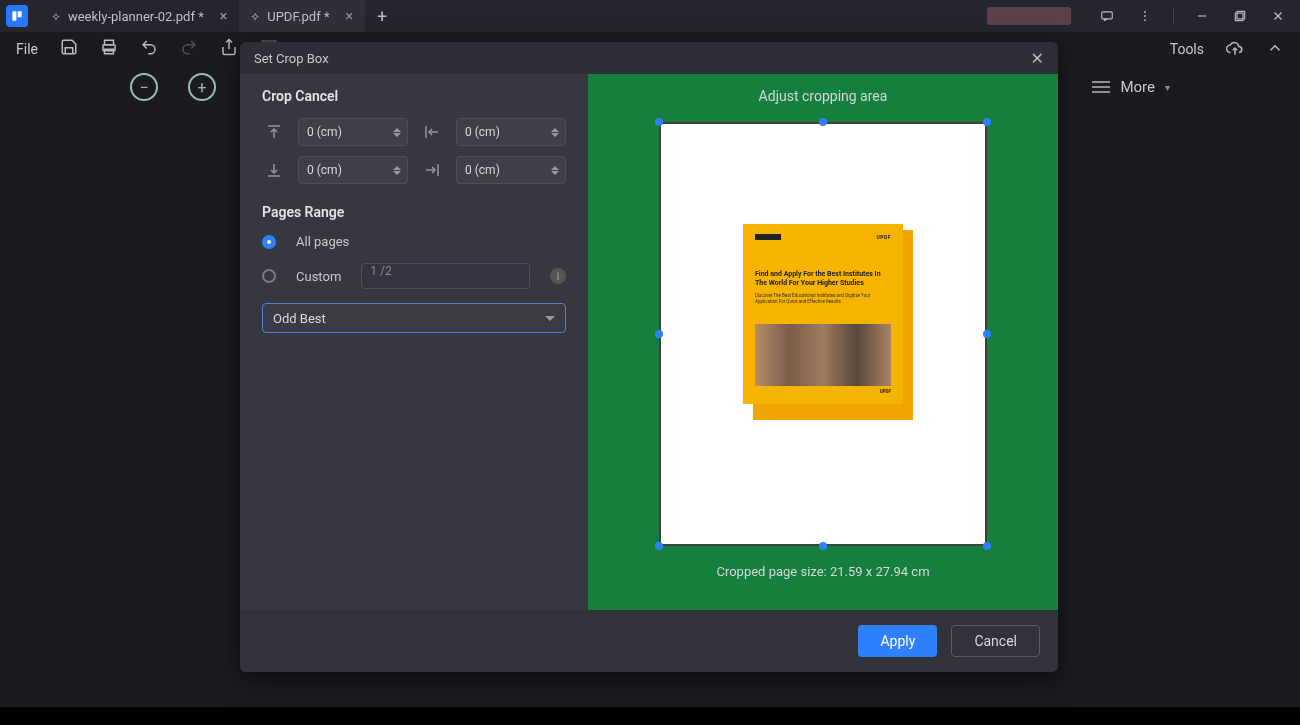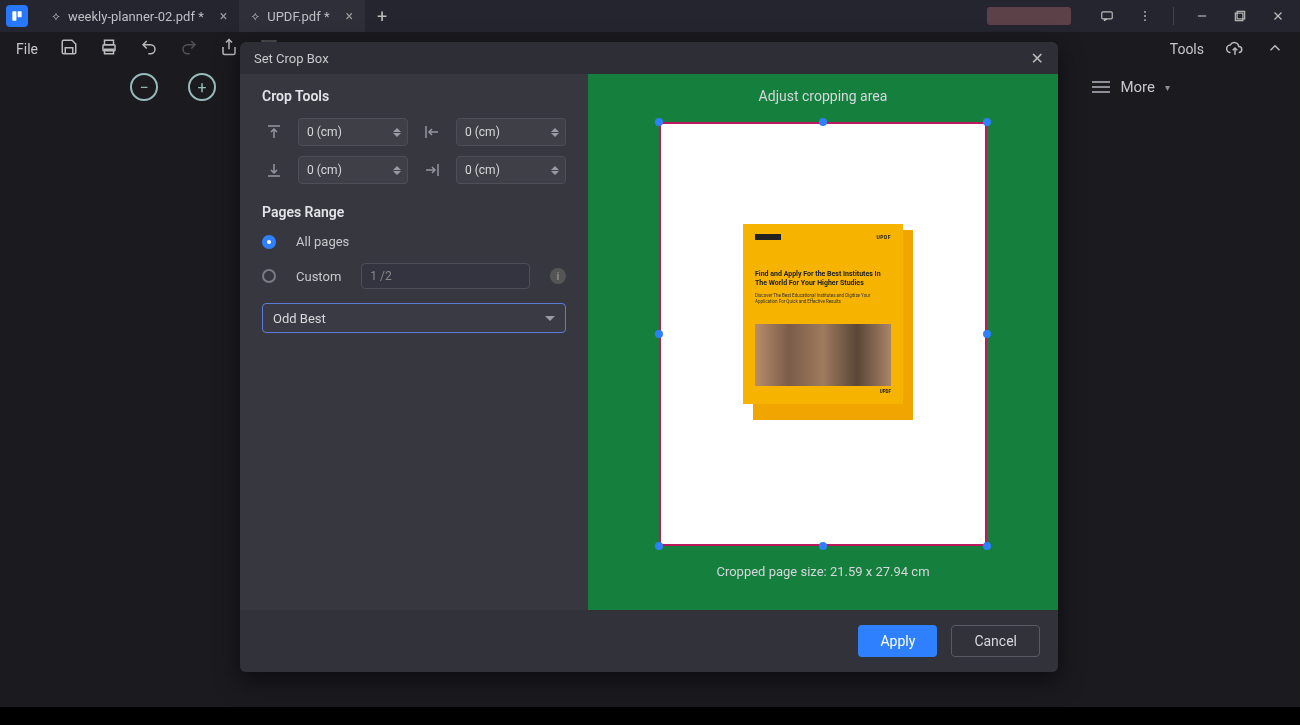--- a/index.html
+++ b/index.html
@@ -50,29 +50,29 @@
   .spin { height: 28px; background: #3f3f48; border: 1px solid #4e4e58; border-radius: 4px; display: flex; align-items: center; padding: 0 6px 0 8px; font-size: 12px; color: #d8d8dc; position: relative; }
   .spin .arrows { margin-left: auto; display: flex; flex-direction: column; gap: 1px; }
   .spin .arrows span { width: 0; height: 0; border-left: 4px solid transparent; border-right: 4px solid transparent; }
   .spin .arrows .up { border-bottom: 4px solid #9a9aa4; }
   .spin .arrows .down { border-top: 4px solid #9a9aa4; }
 
   .radio-row { display: flex; align-items: center; gap: 20px; margin-bottom: 14px; font-size: 13px; }
   .radio { width: 14px; height: 14px; border-radius: 50%; border: 2px solid #7a7a84; position: relative; }
   .radio.checked { border-color: #2f80ff; background: #2f80ff; }
   .radio.checked::after { content: ""; position: absolute; inset: 3px; background: #fff; border-radius: 50%; }
-  .custom-input { flex: 1; height: 26px; background: #343440; border: 1px solid #4e4e58; border-radius: 4px; padding: 0 8px; font-size: 12px; color: #888; display: flex; align-items: center; max-width: 180px; }
+  .custom-input { flex: 1; height: 26px; background: #343440; border: 1px solid #4e4e58; border-radius: 4px; padding: 0 8px; font-size: 12px; color: #888; display: flex; align-items: flex-start; max-width: 180px; }
   .info-ico { width: 16px; height: 16px; border-radius: 50%; background: #555; color: #aaa; font-size: 10px; display: flex; align-items: center; justify-content: center; }
 
   .select { height: 30px; background: #3a3a44; border: 1px solid #5c7bd6; border-radius: 4px; display: flex; align-items: center; padding: 0 10px; font-size: 13px; color: #d8d8dc; }
   .select .chev { margin-left: auto; width: 0; height: 0; border-left: 5px solid transparent; border-right: 5px solid transparent; border-top: 5px solid #9a9aa4; }
 
   .preview-title { color: #d6d6dc; font-size: 14px; margin: 14px 0 18px; }
   .crop-frame { position: relative; }
-  .page { width: 328px; height: 424px; background: #fff; border: 2px solid #be185d; position: relative; }
+  .page { width: 328px; height: 424px; background: #fff; border: 2px solid #404040; position: relative; }
   .handle { position: absolute; width: 8px; height: 8px; background: #2f80ff; border-radius: 50%; }
   .h-tl { left: -4px; top: -4px; } .h-tr { right: -4px; top: -4px; }
   .h-bl { left: -4px; bottom: -4px; } .h-br { right: -4px; bottom: -4px; }
   .h-l { left: -4px; top: calc(50% - 4px); } .h-r { right: -4px; top: calc(50% - 4px); }
   .h-t { top: -4px; left: calc(50% - 4px); } .h-b { bottom: -4px; left: calc(50% - 4px); }
 
   .page-cover { position: absolute; top: 100px; left: 82px; width: 160px; height: 195px; }
   .page-cover .back { position: absolute; left: 10px; top: 6px; width: 160px; height: 190px; background: #f0a500; }
   .page-cover .front { position: absolute; left: 0; top: 0; width: 160px; height: 180px; background: #f6b300; padding: 10px 12px; color: #222; font-size: 7px; font-weight: 700; line-height: 1.2; }
   .page-cover .logo { width: 26px; height: 6px; background: #222; margin-bottom: 14px; display:inline-block; }
@@ -206,21 +206,21 @@
   </div>
 </div>
 
 <div class="modal">
   <div class="modal-title">
     <span>Set Crop Box</span>
     <span class="close">✕</span>
   </div>
   <div class="modal-body">
     <div class="panel-left">
-      <div class="section-title">Crop Tools</div>
+      <div class="section-title">Crop Cancel</div>
       <div class="margin-grid">
         <div class="ico">
             <svg viewBox="0 0 24 24" fill="none" stroke="#9797a2" stroke-width="2">
               <line x1="4" y1="4" x2="20" y2="4"></line>
               <polyline points="8 12 12 8 16 12"></polyline>
               <line x1="12" y1="8" x2="12" y2="20"></line>
             </svg>
           </div>
         <div class="spin">
             <span>0 (cm)</span>

